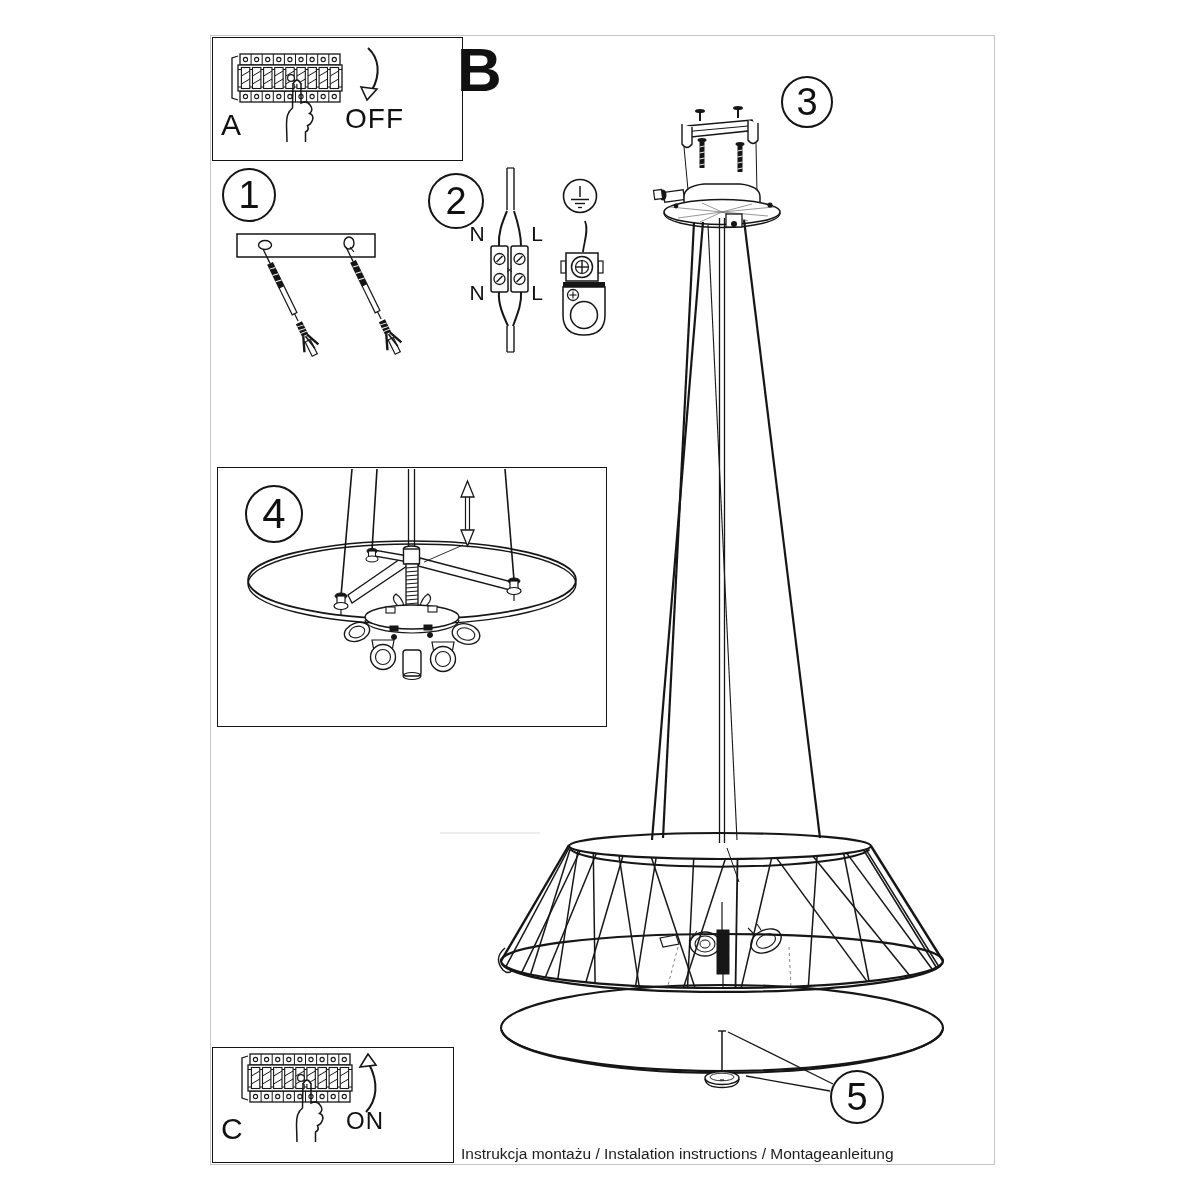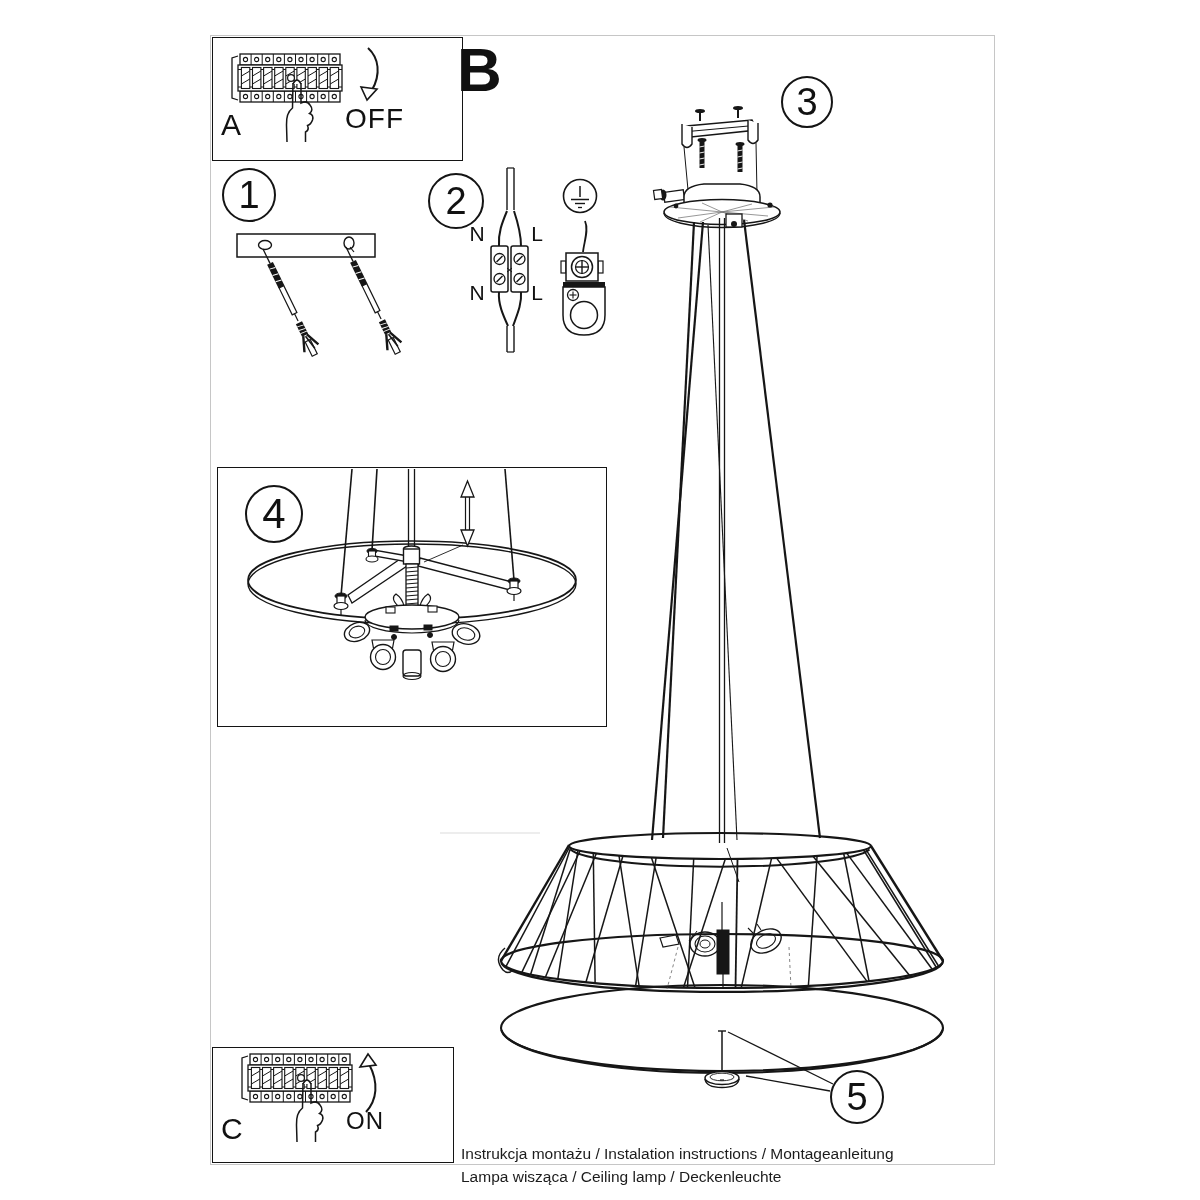--- a/index.html
+++ b/index.html
@@ -500,15 +500,14 @@
   <div id="off-label" class="letter">OFF</div>
   <div id="on-label" class="letter">ON</div>
 
   <div class="wire-label" style="left:466px;top:222px;">N</div>
   <div class="wire-label" style="left:526px;top:222px;">L</div>
   <div class="wire-label" style="left:466px;top:281px;">N</div>
   <div class="wire-label" style="left:526px;top:281px;">L</div>
 
   <div id="footer" class="abs">
     <div>Instrukcja montażu / Instalation instructions / Montageanleitung</div>
-    <div>Lampa wisząca / Ceiling lamp / Deckenleuchte</div>
   </div>
 </div>
 
 </body></html>

